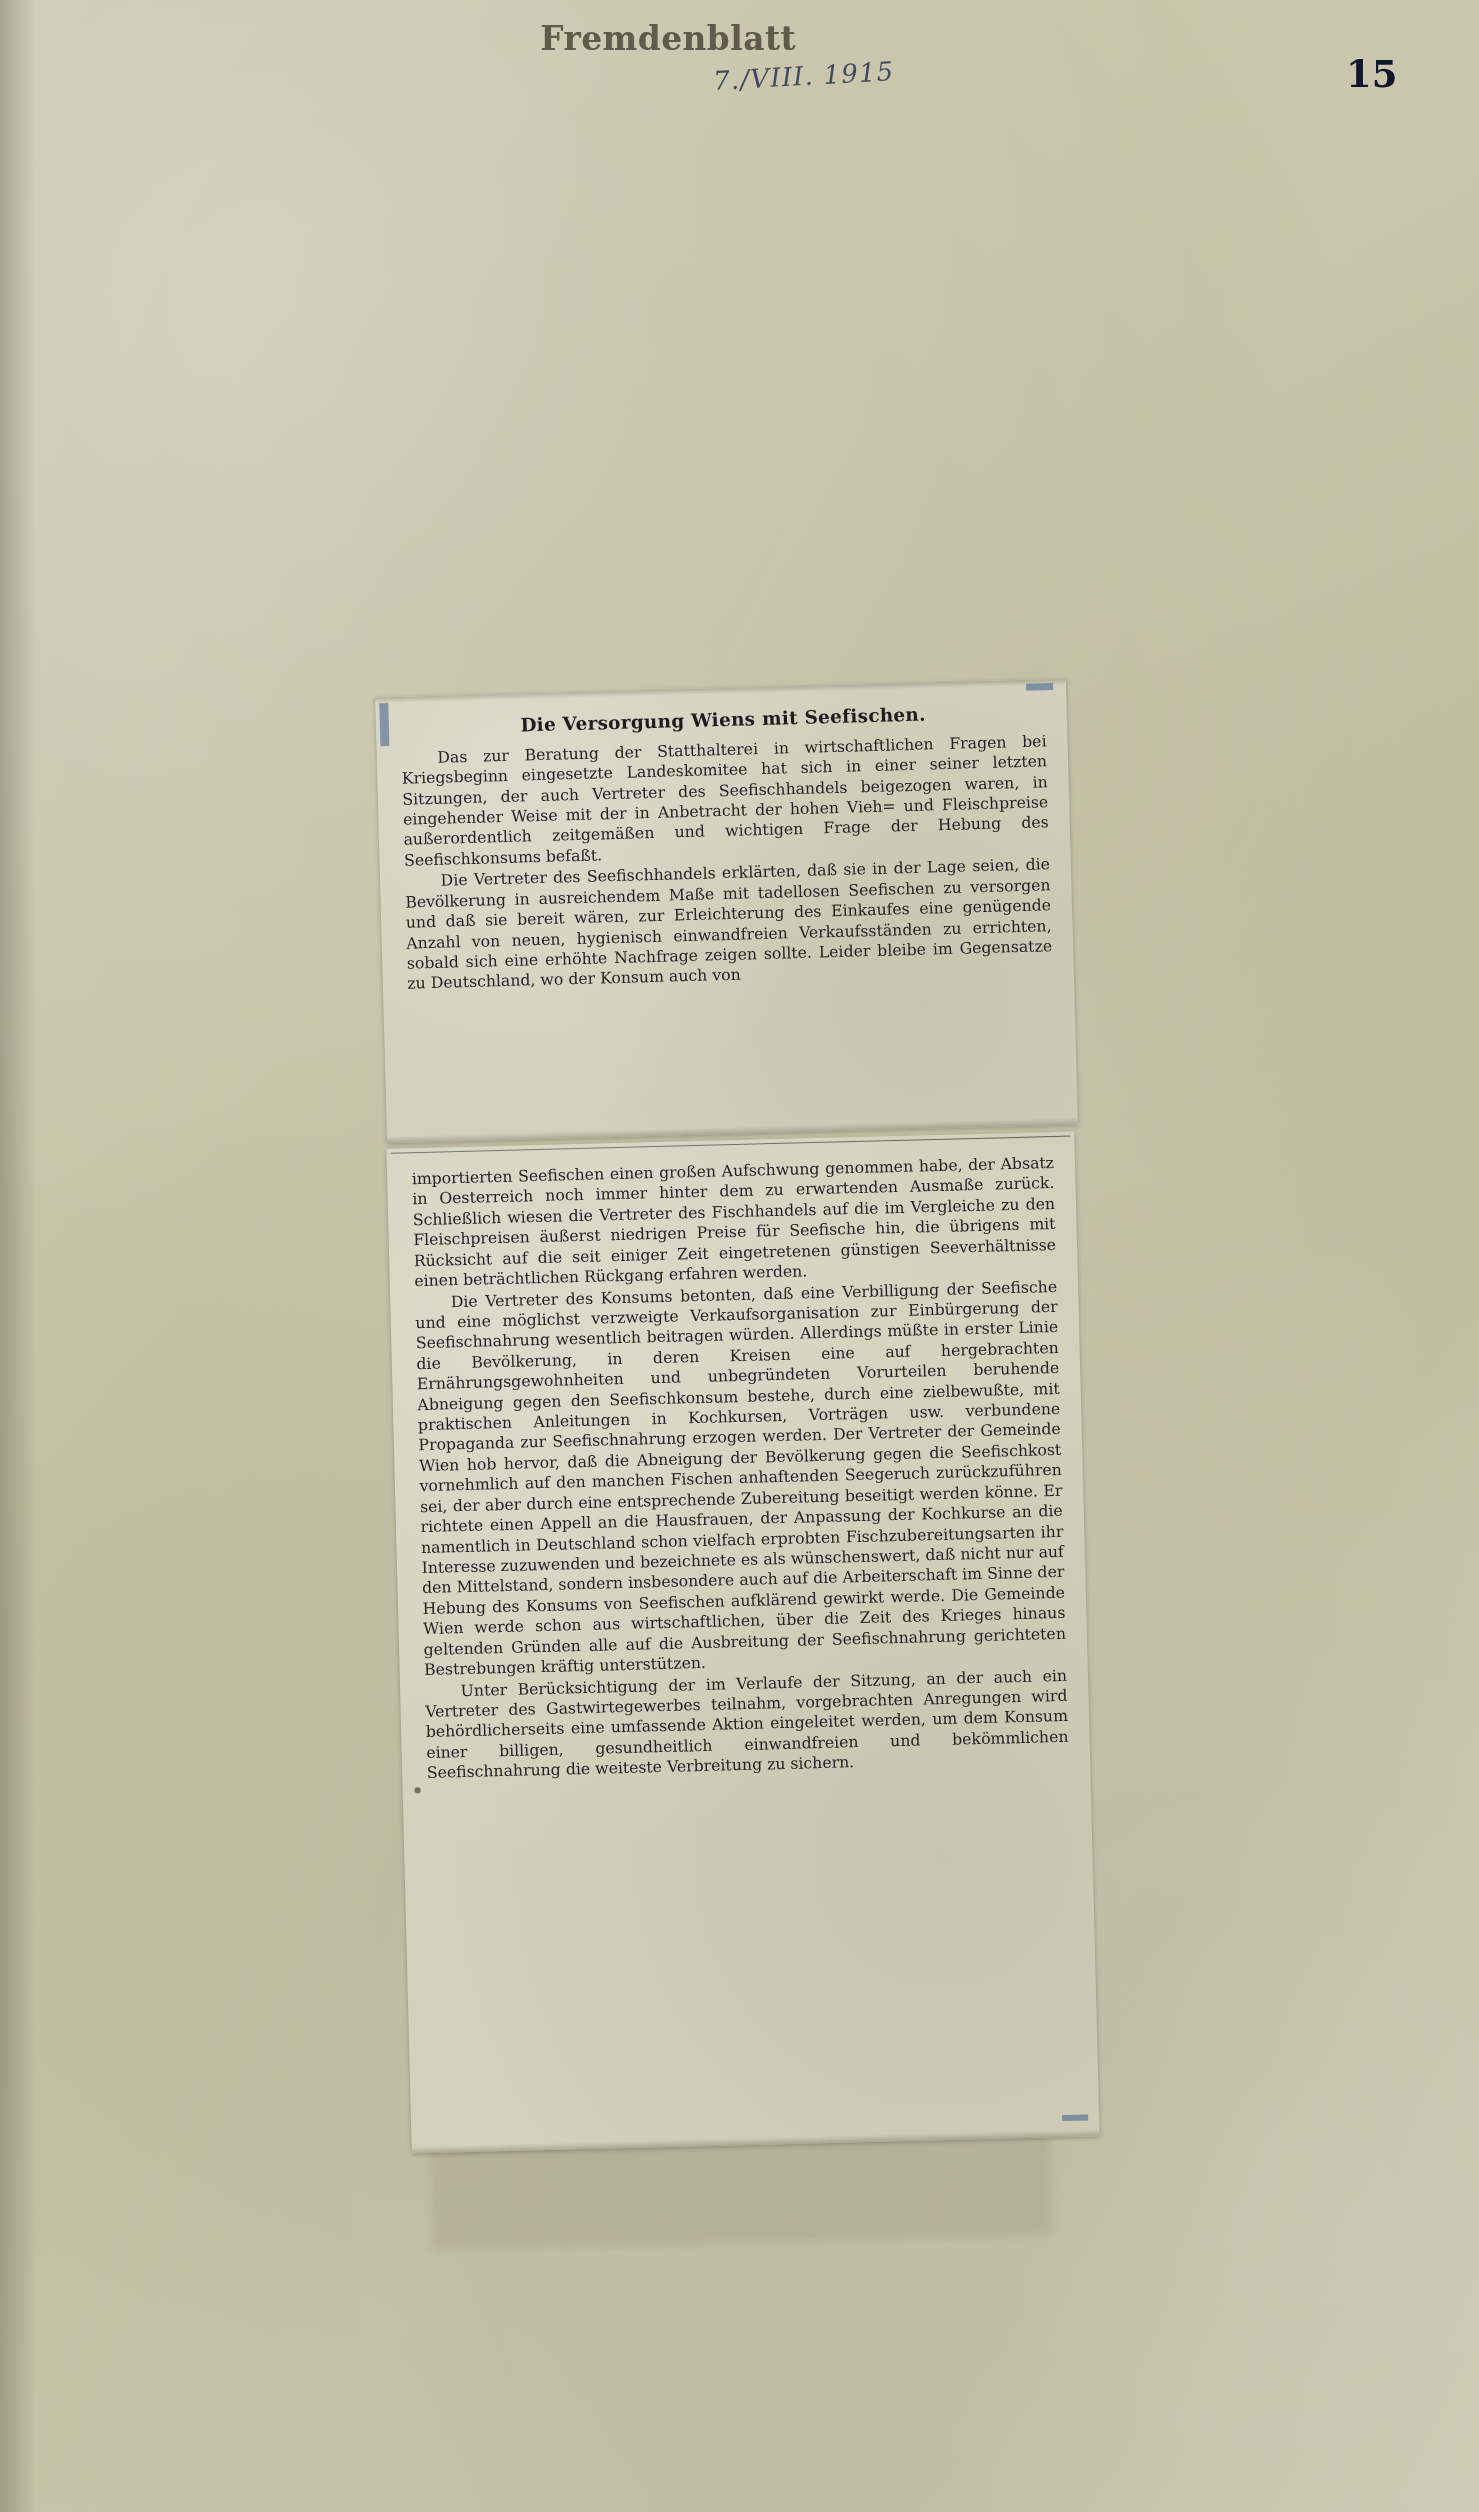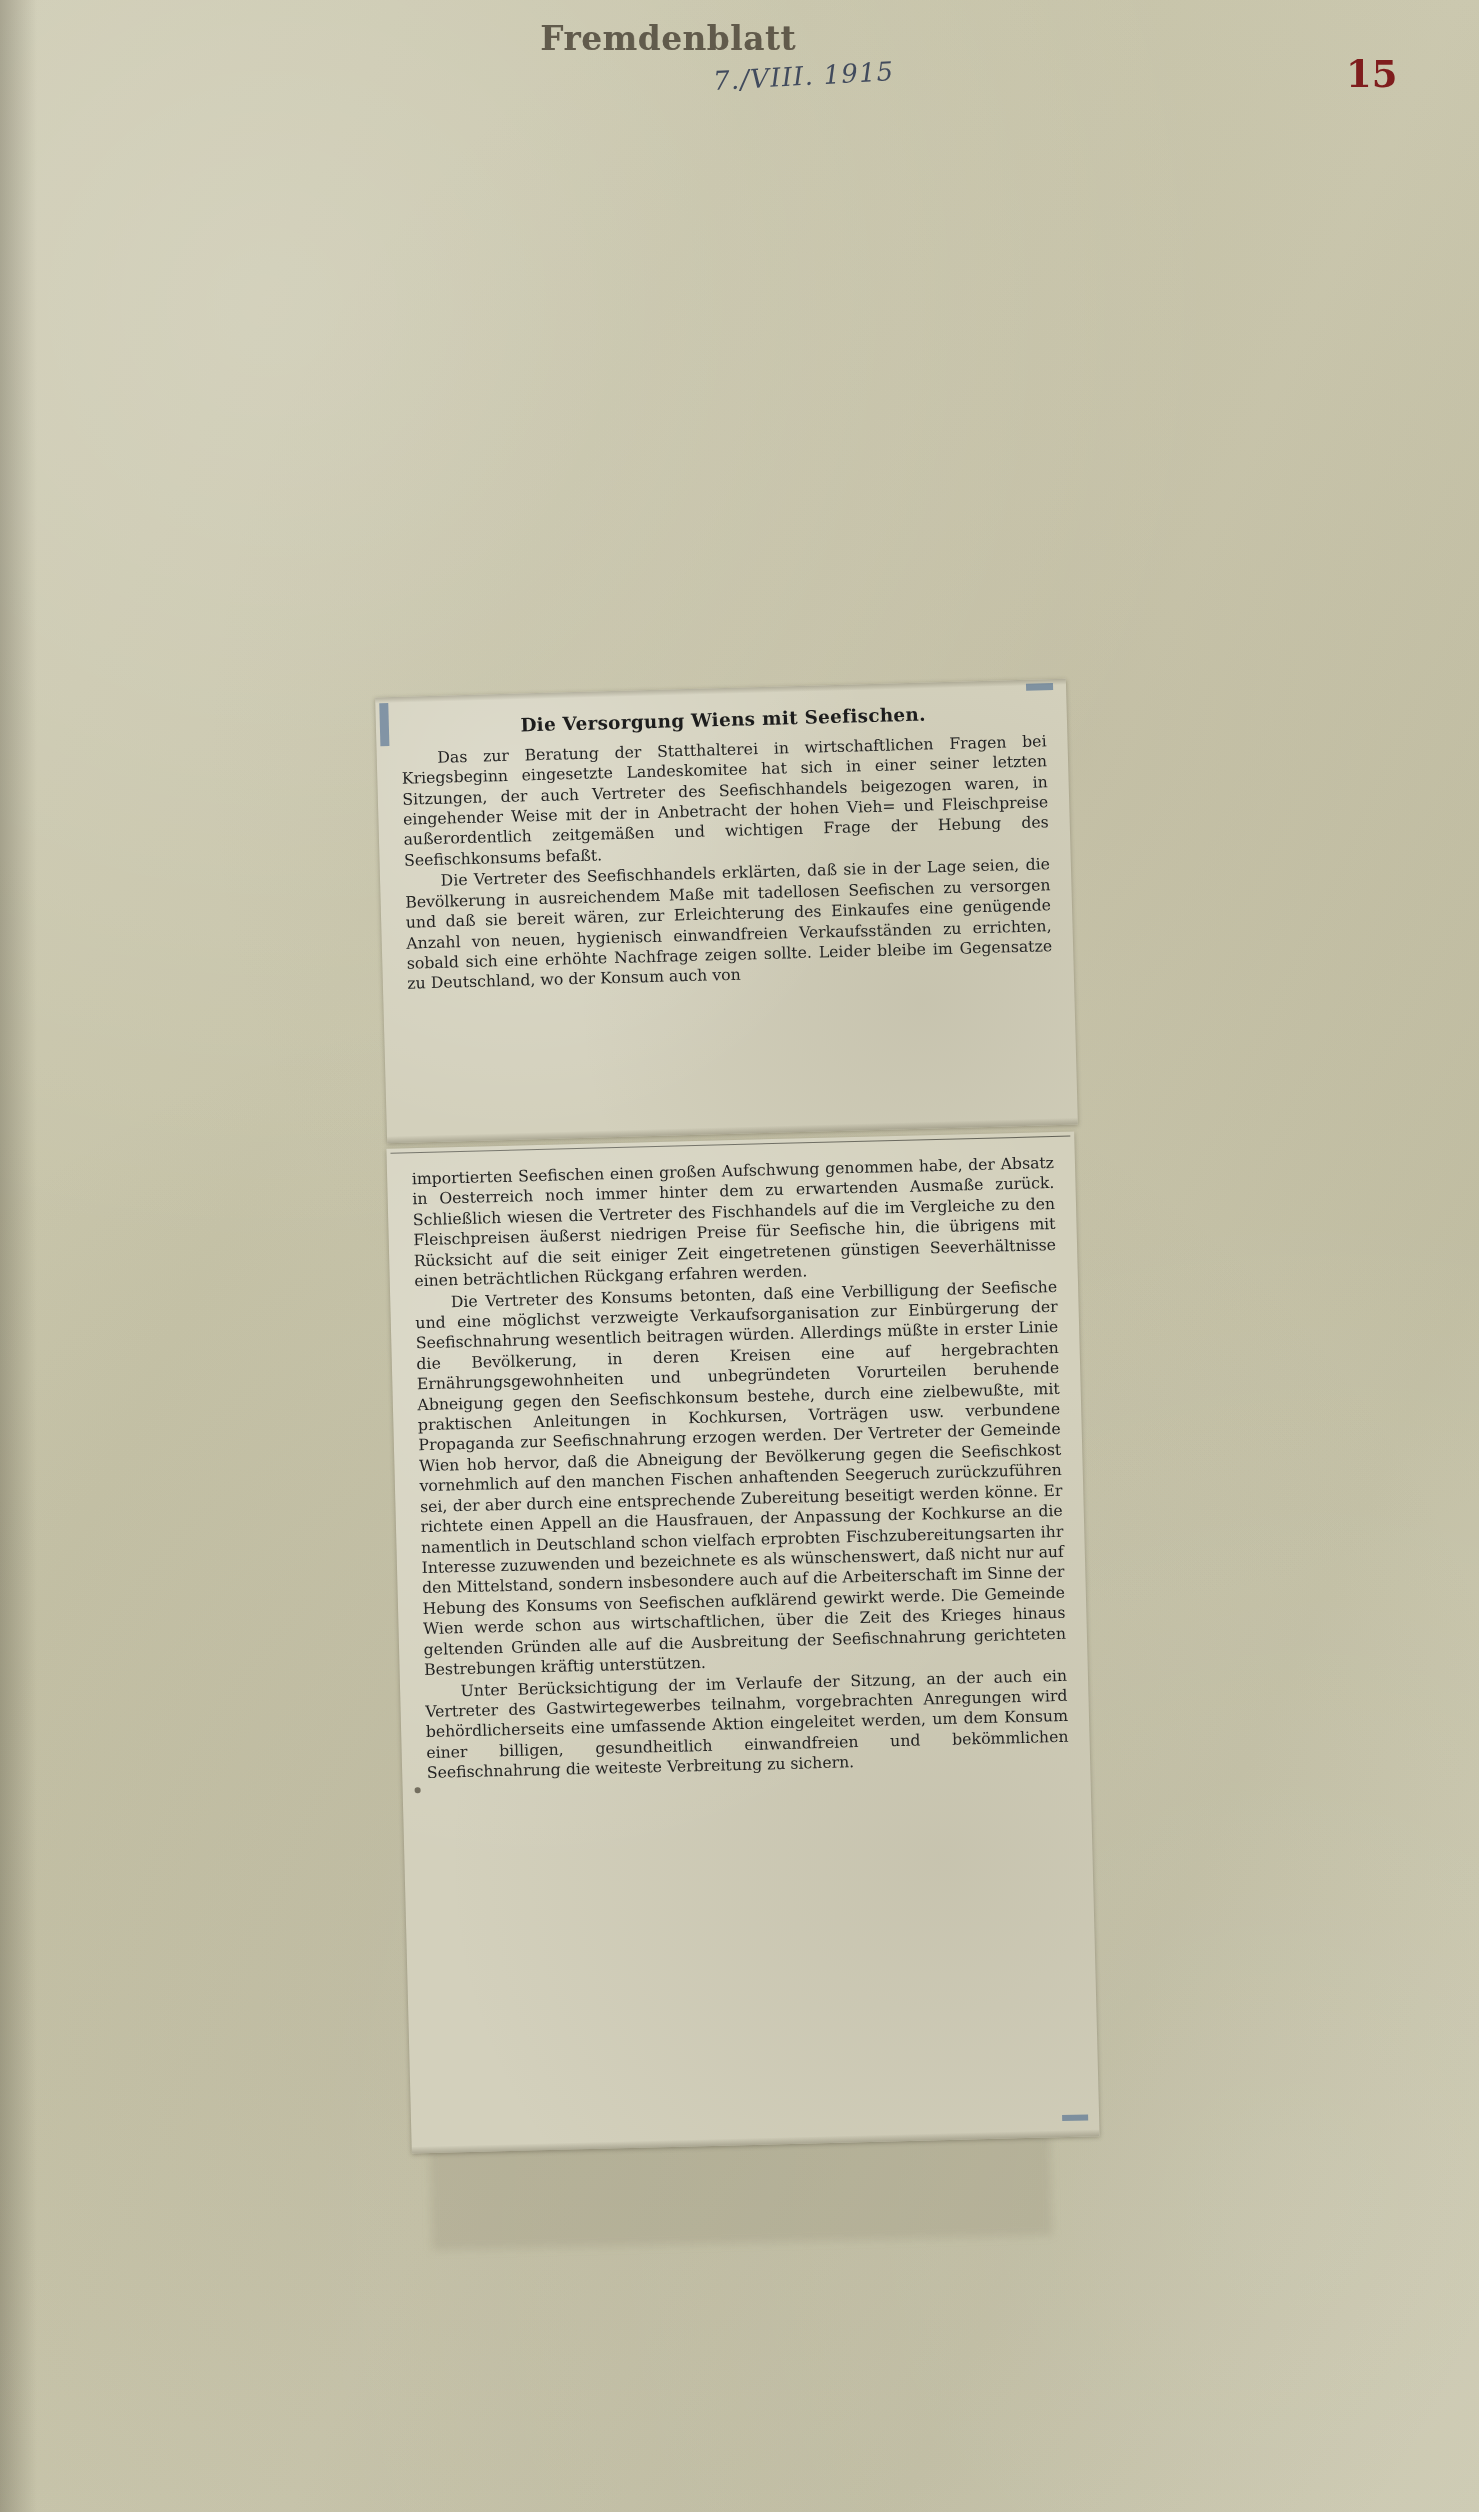--- a/index.html
+++ b/index.html
@@ -65,21 +65,21 @@
     transform: rotate(-3.2deg);
     letter-spacing: 1.2px;
     opacity: 0.88;
   }
   #page-number {
     left: 1346px;
     top: 52px;
     font-family: "DejaVu Serif", serif;
     font-weight: bold;
     font-size: 37px;
-    color: #7f1d1d;
+    color: #0f172a;
   }
 
   
   .clip {
     position: absolute;
     background: #d3d0bc;
     box-shadow: 0 1.2px 4.3px rgba(60,55,40,0.35);
     z-index: 4;
     overflow: hidden;
   }

